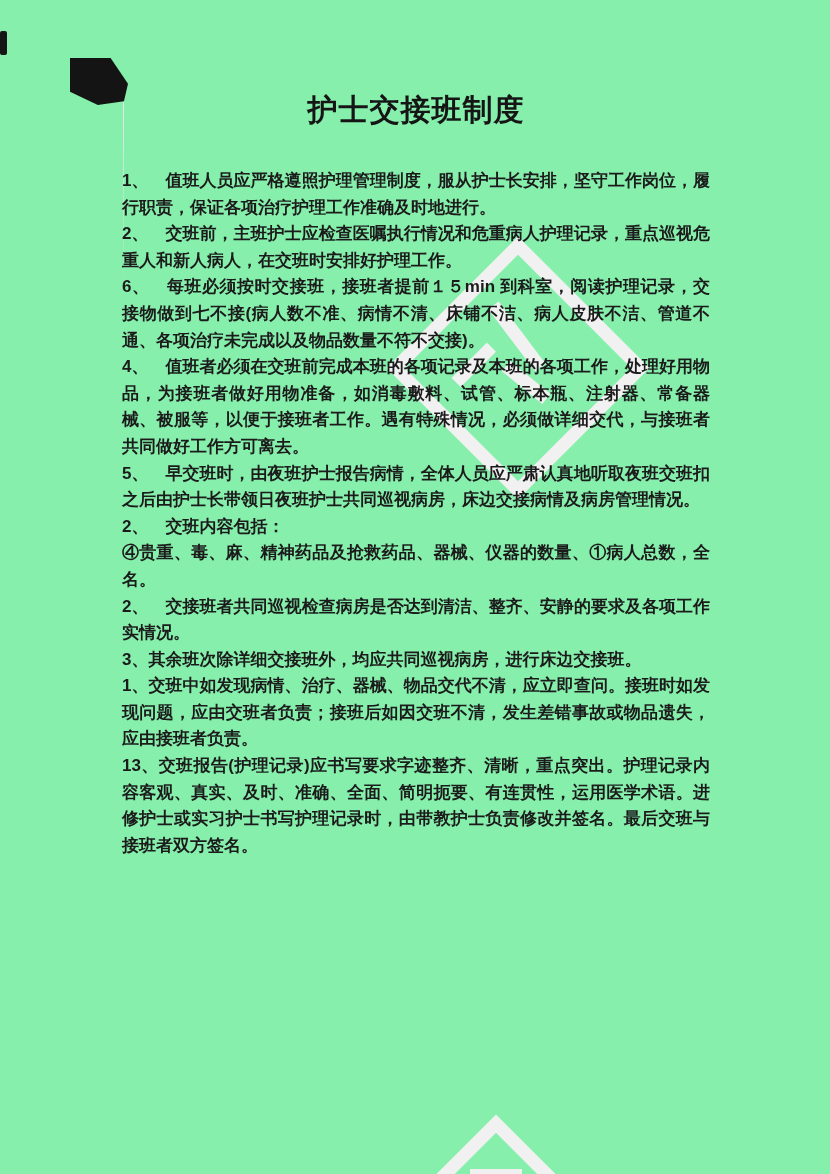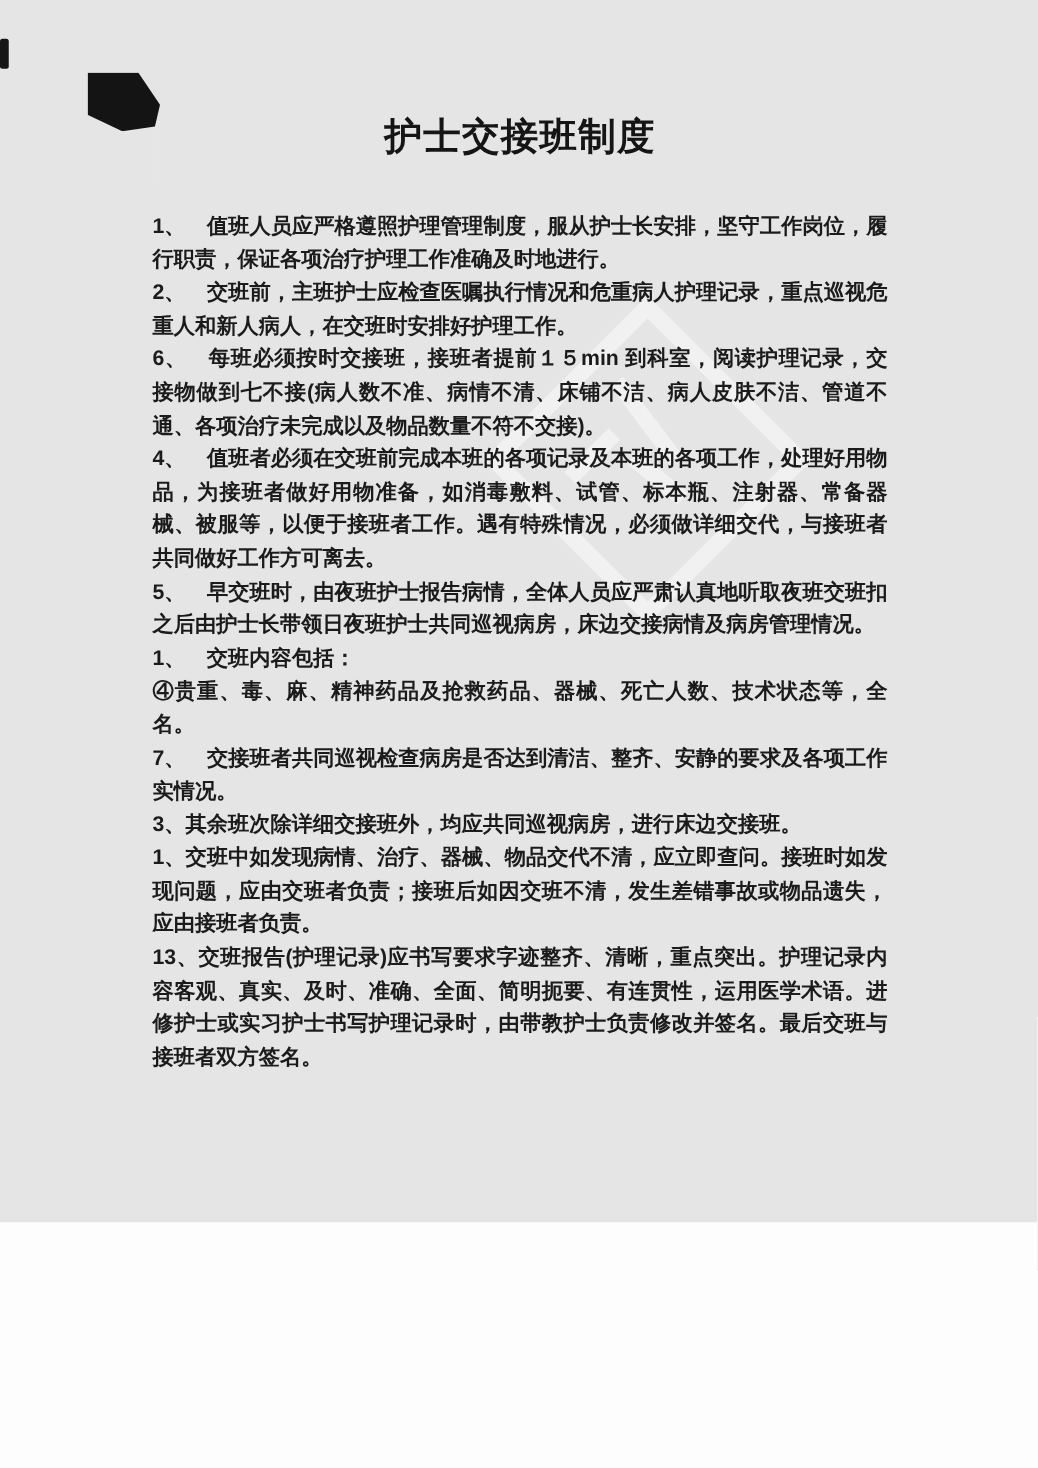--- a/index.html
+++ b/index.html
@@ -1,19 +1,19 @@
 <!DOCTYPE html>
 <html><head>
 <meta charset="utf-8">
 <style>
   html,body{margin:0;padding:0;background:#fdfdfd;}
   .page{
     position:relative;
-    width:830px;height:978px;
-    background:#e5e5e5;
+    width:830px;height:1174px;
+    background:#86efac;
     overflow:hidden;
     font-family:"Liberation Sans",sans-serif;
   }
   
   .wm{position:absolute;z-index:0;}
   .wm-diamond{
     border:13px solid #f1f1f1;
     transform:rotate(45deg);
   }
   .wm-bar{background:#f1f1f1;position:absolute;}
@@ -72,21 +72,21 @@
   <div class="edge-line"></div>
 
   <div class="title">护士交接班制度</div>
 
   <div class="body-text">
     <p>1、　值班人员应严格遵照护理管理制度，服从护士长安排，坚守工作岗位，履行职责，保证各项治疗护理工作准确及时地进行。</p>
     <p>2、　交班前，主班护士应检查医嘱执行情况和危重病人护理记录，重点巡视危重人和新人病人，在交班时安排好护理工作。</p>
     <p>6、　每班必须按时交接班，接班者提前１５min 到科室，阅读护理记录，交接物做到七不接(病人数不准、病情不清、床铺不洁、病人皮肤不洁、管道不通、各项治疗未完成以及物品数量不符不交接)。</p>
     <p>4、　值班者必须在交班前完成本班的各项记录及本班的各项工作，处理好用物品，为接班者做好用物准备，如消毒敷料、试管、标本瓶、注射器、常备器械、被服等，以便于接班者工作。遇有特殊情况，必须做详细交代，与接班者共同做好工作方可离去。</p>
     <p>5、　早交班时，由夜班护士报告病情，全体人员应严肃认真地听取夜班交班扣之后由护士长带领日夜班护士共同巡视病房，床边交接病情及病房管理情况。</p>
-    <p>1、　交班内容包括：</p>
-    <p>④贵重、毒、麻、精神药品及抢救药品、器械、死亡人数、技术状态等，全名。</p>
-    <p>7、　交接班者共同巡视检查病房是否达到清洁、整齐、安静的要求及各项工作实情况。</p>
+    <p>2、　交班内容包括：</p>
+    <p>④贵重、毒、麻、精神药品及抢救药品、器械、仪器的数量、①病人总数，全名。</p>
+    <p>2、　交接班者共同巡视检查病房是否达到清洁、整齐、安静的要求及各项工作实情况。</p>
     <p>3、其余班次除详细交接班外，均应共同巡视病房，进行床边交接班。</p>
     <p>1、交班中如发现病情、治疗、器械、物品交代不清，应立即查问。接班时如发现问题，应由交班者负责；接班后如因交班不清，发生差错事故或物品遗失，应由接班者负责。</p>
     <p>13、交班报告(护理记录)应书写要求字迹整齐、清晰，重点突出。护理记录内容客观、真实、及时、准确、全面、简明扼要、有连贯性，运用医学术语。进修护士或实习护士书写护理记录时，由带教护士负责修改并签名。最后交班与接班者双方签名。</p>
   </div>
 
 </div>
 
 </body></html>

